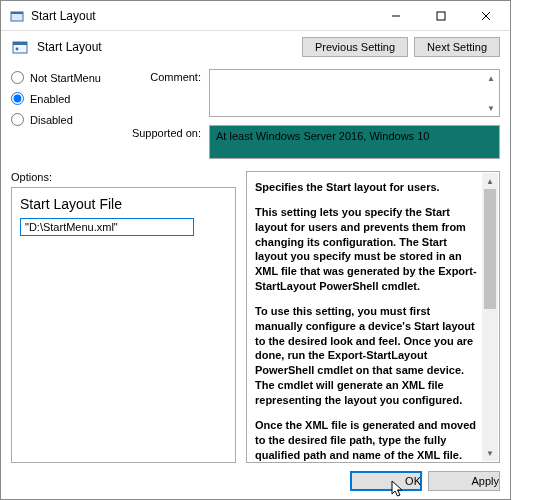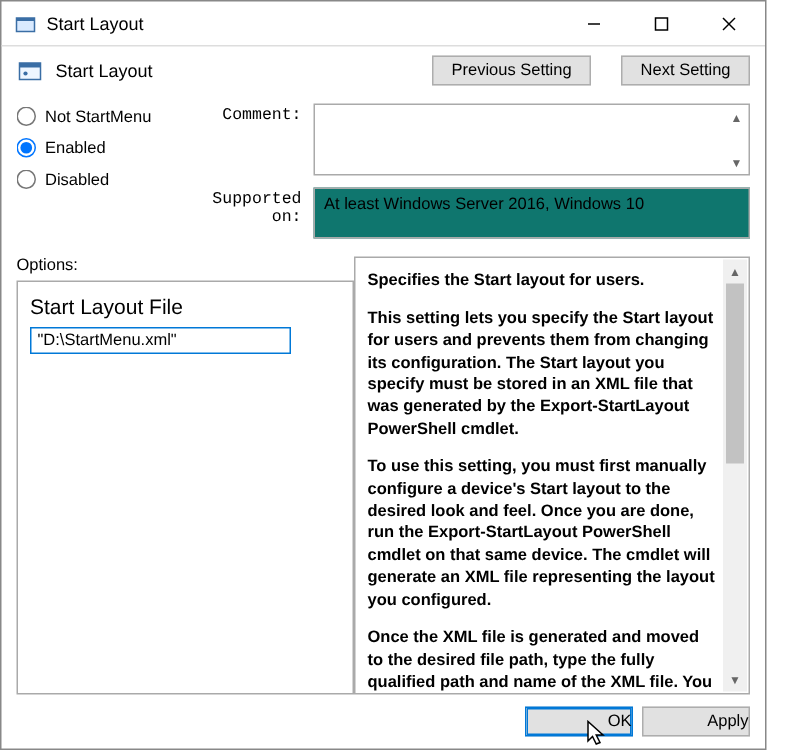--- a/index.html
+++ b/index.html
@@ -6,36 +6,36 @@
 body { background: #fff; width: 539px; height: 500px; overflow: hidden; color: #000; }
 .window { border: 1px solid #888; width: 511px; height: 500px; display: flex; flex-direction: column; background: #fff; }
 .titlebar { height: 30px; display: flex; align-items: center; padding: 0 2px 0 8px; border-bottom: 1px solid #ddd; }
 .titlebar .icon { width: 16px; height: 16px; margin-right: 6px; display:flex; align-items:center; justify-content:center; }
 .titlebar .title { flex: 1; font-size: 12px; }
 .winbtns { display: flex; }
 .winbtn { width: 45px; height: 29px; display: flex; align-items: center; justify-content: center; font-size: 12px; }
 .toprow { display: flex; align-items: center; padding: 6px 10px 12px 10px; gap: 8px; }
 .toprow .icon { width: 18px; height: 18px; }
 .toprow .label { font-size: 12px; flex: 1; }
-.settingbtns { display: flex; gap: 20px; }
+.settingbtns { display: flex; gap: 6px; }
 .btn { background: #e1e1e1; border: 1px solid #adadad; padding: 3px 12px; min-width: 72px; text-align: center; font-size: 11px; cursor: default; }
 .configrow { display: flex; padding: 0 10px 6px 10px; }
 .radios { width: 110px; display: flex; flex-direction: column; gap: 8px; padding-top: 2px; }
 .radio { display: flex; align-items: center; gap: 6px; font-size: 11px; }
 .radio input { margin: 0; width:13px; height:13px; }
 .commentcol { flex: 1; display: flex; flex-direction: column; gap: 8px; }
 .crow { display: flex; align-items: flex-start; gap: 8px; }
-.crow .lbl { width: 80px; text-align: right; font-size: 11px; padding-top: 2px; font-family: Liberation Mono, monospace; }
+.crow .lbl { width: 80px; text-align: right; font-size: 11px; padding-top: 2px; }
 .crow .val { flex: 1; }
 .comment-box { border: 1px solid #aaa; height: 48px; position: relative; background: #fff; }
 .supported-box { border: 1px solid #aaa; height: 34px; padding: 4px 6px; font-size: 11px; background: #0f766e; }
 .vscroll { position: absolute; right: 0; top: 0; bottom: 0; width: 16px; display: flex; flex-direction: column; }
 .vscroll .arr { height: 16px; display:flex; align-items:center; justify-content:center; font-size:8px; color:#666; }
 .vscroll .track { flex:1; }
-.lower { display: flex; padding: 6px 10px 0 10px; flex: 1; min-height: 0; }
+.lower { display: flex; padding: 6px 10px 0 10px; gap: 10px; flex: 1; min-height: 0; }
 .col { display: flex; flex-direction: column; min-height: 0; }
 .col.left { width: 225px; }
 .col.right { flex: 1; }
 .col .heading { font-size: 11px; margin-bottom: 4px; }
 .panel { border: 1px solid #aaa; flex: 1; padding: 8px; background: #fff; overflow: hidden; position: relative; }
 .panel.right-panel { padding: 8px 20px 8px 8px; }
 .panel .optlabel { font-size: 14px; margin-bottom: 6px; }
 .panel input[type=text] { width: 174px; border: 1px solid #0078d7; padding: 2px 4px; font-size: 11px; outline: none; background:#fff; }
 .helptext { font-size: 11px; line-height: 1.35; }
 .helptext p { margin-bottom: 10px; font-weight: bold; }

